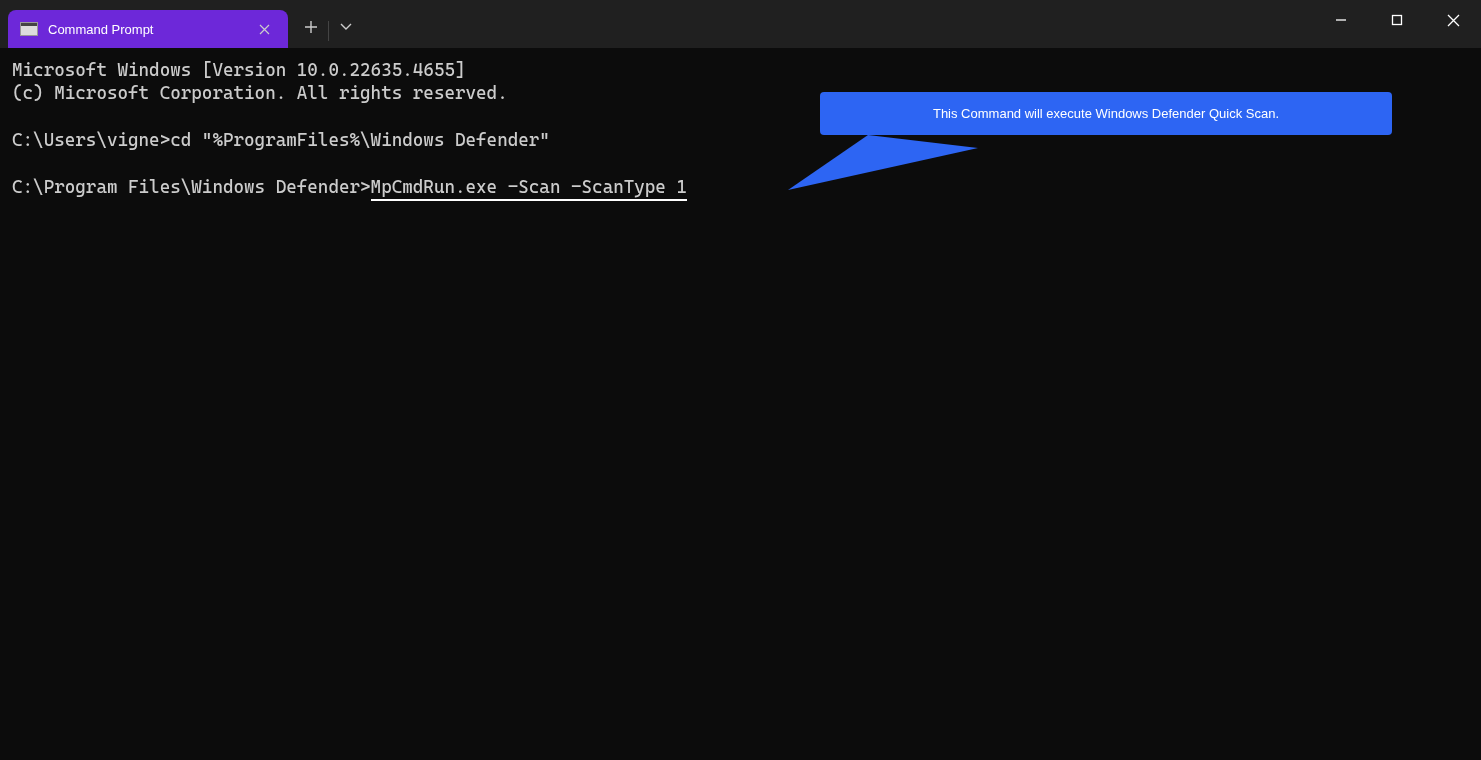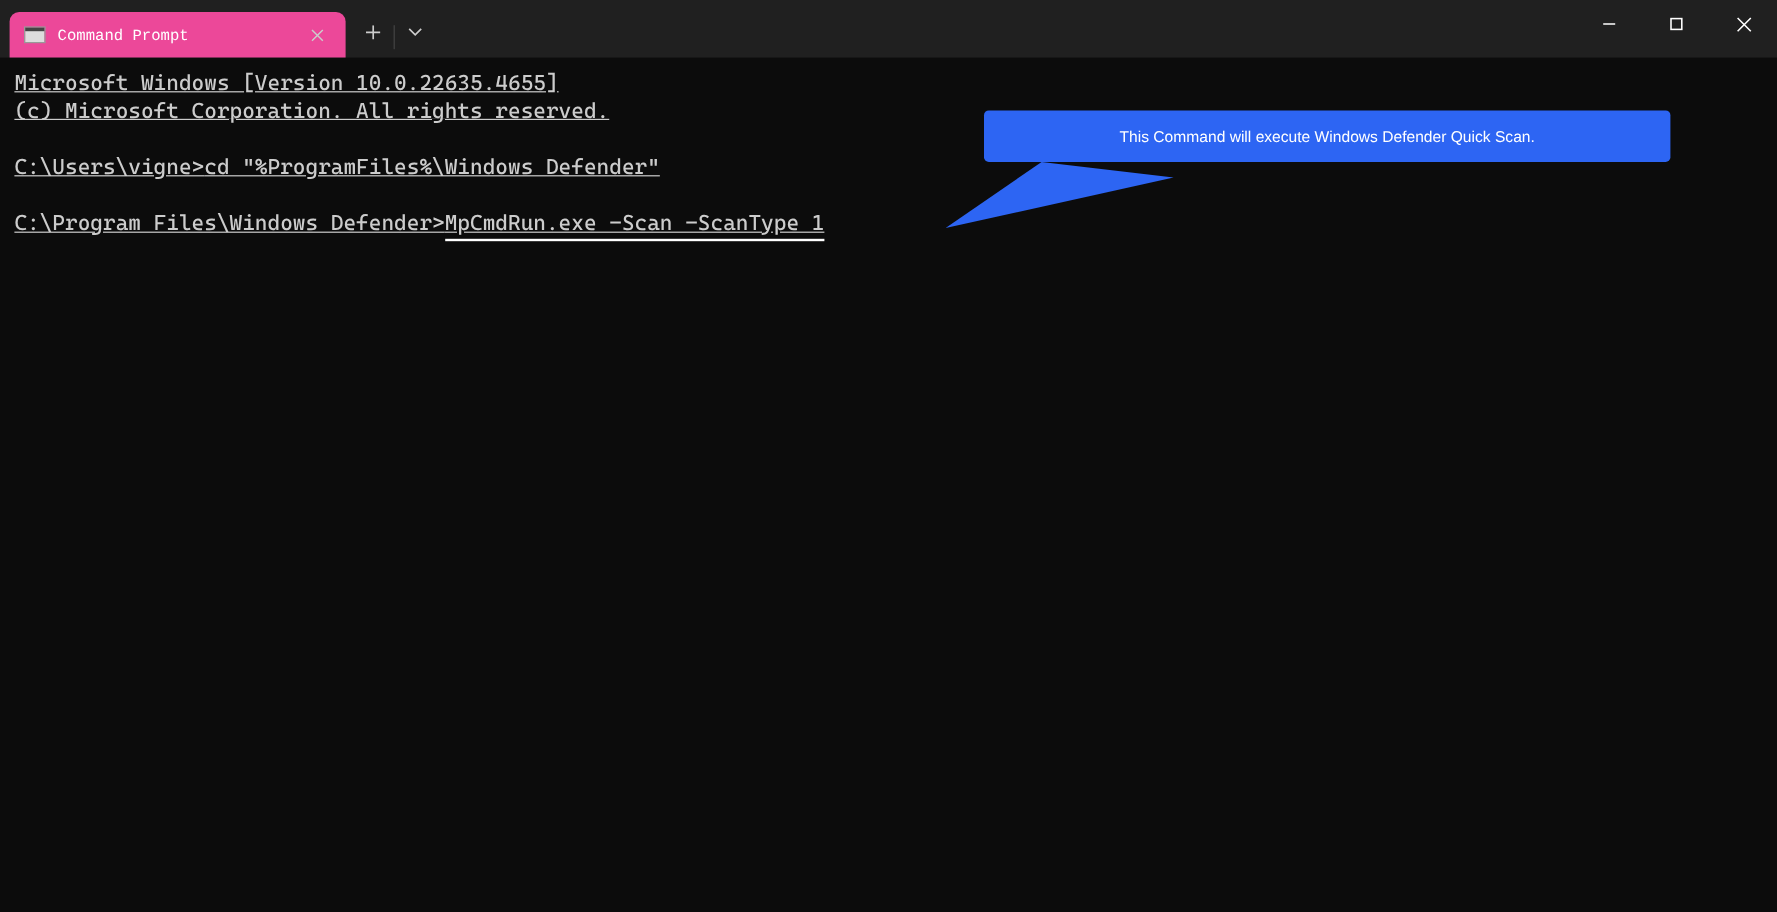--- a/index.html
+++ b/index.html
@@ -15,28 +15,27 @@
     height: 48px;
     background: #202020;
     display: flex;
     align-items: center;
     position: relative;
   }
   .tab {
     height: 38px;
     margin-top: 10px;
     margin-left: 8px;
-    background: #ec4899;
+    background: #6d28d9;
     border-radius: 8px 8px 0 0;
     display: flex;
     align-items: center;
     padding: 0 14px 0 12px;
     gap: 10px;
     min-width: 280px;
-    font-family: Liberation Mono, monospace;
   }
   .tab-icon {
     width: 18px;
     height: 14px;
     background: linear-gradient(#ddd,#ddd);
     border: 1px solid #999;
     position: relative;
   }
   .tab-icon::before {
     content: "";
@@ -96,21 +95,20 @@
     cursor: pointer;
   }
   .win-btn svg { stroke: #fff; fill: none; }
   .terminal {
     padding: 10px 12px;
     font-family: "Cascadia Mono", "Consolas", monospace;
     font-size: 18px;
     color: #cccccc;
     line-height: 1.3;
     white-space: pre;
-    text-decoration: underline;
   }
   .underline {
     border-bottom: 2px solid #fff;
     padding-bottom: 2px;
   }
   .callout {
     position: absolute;
     top: 92px;
     left: 820px;
     width: 572px;

